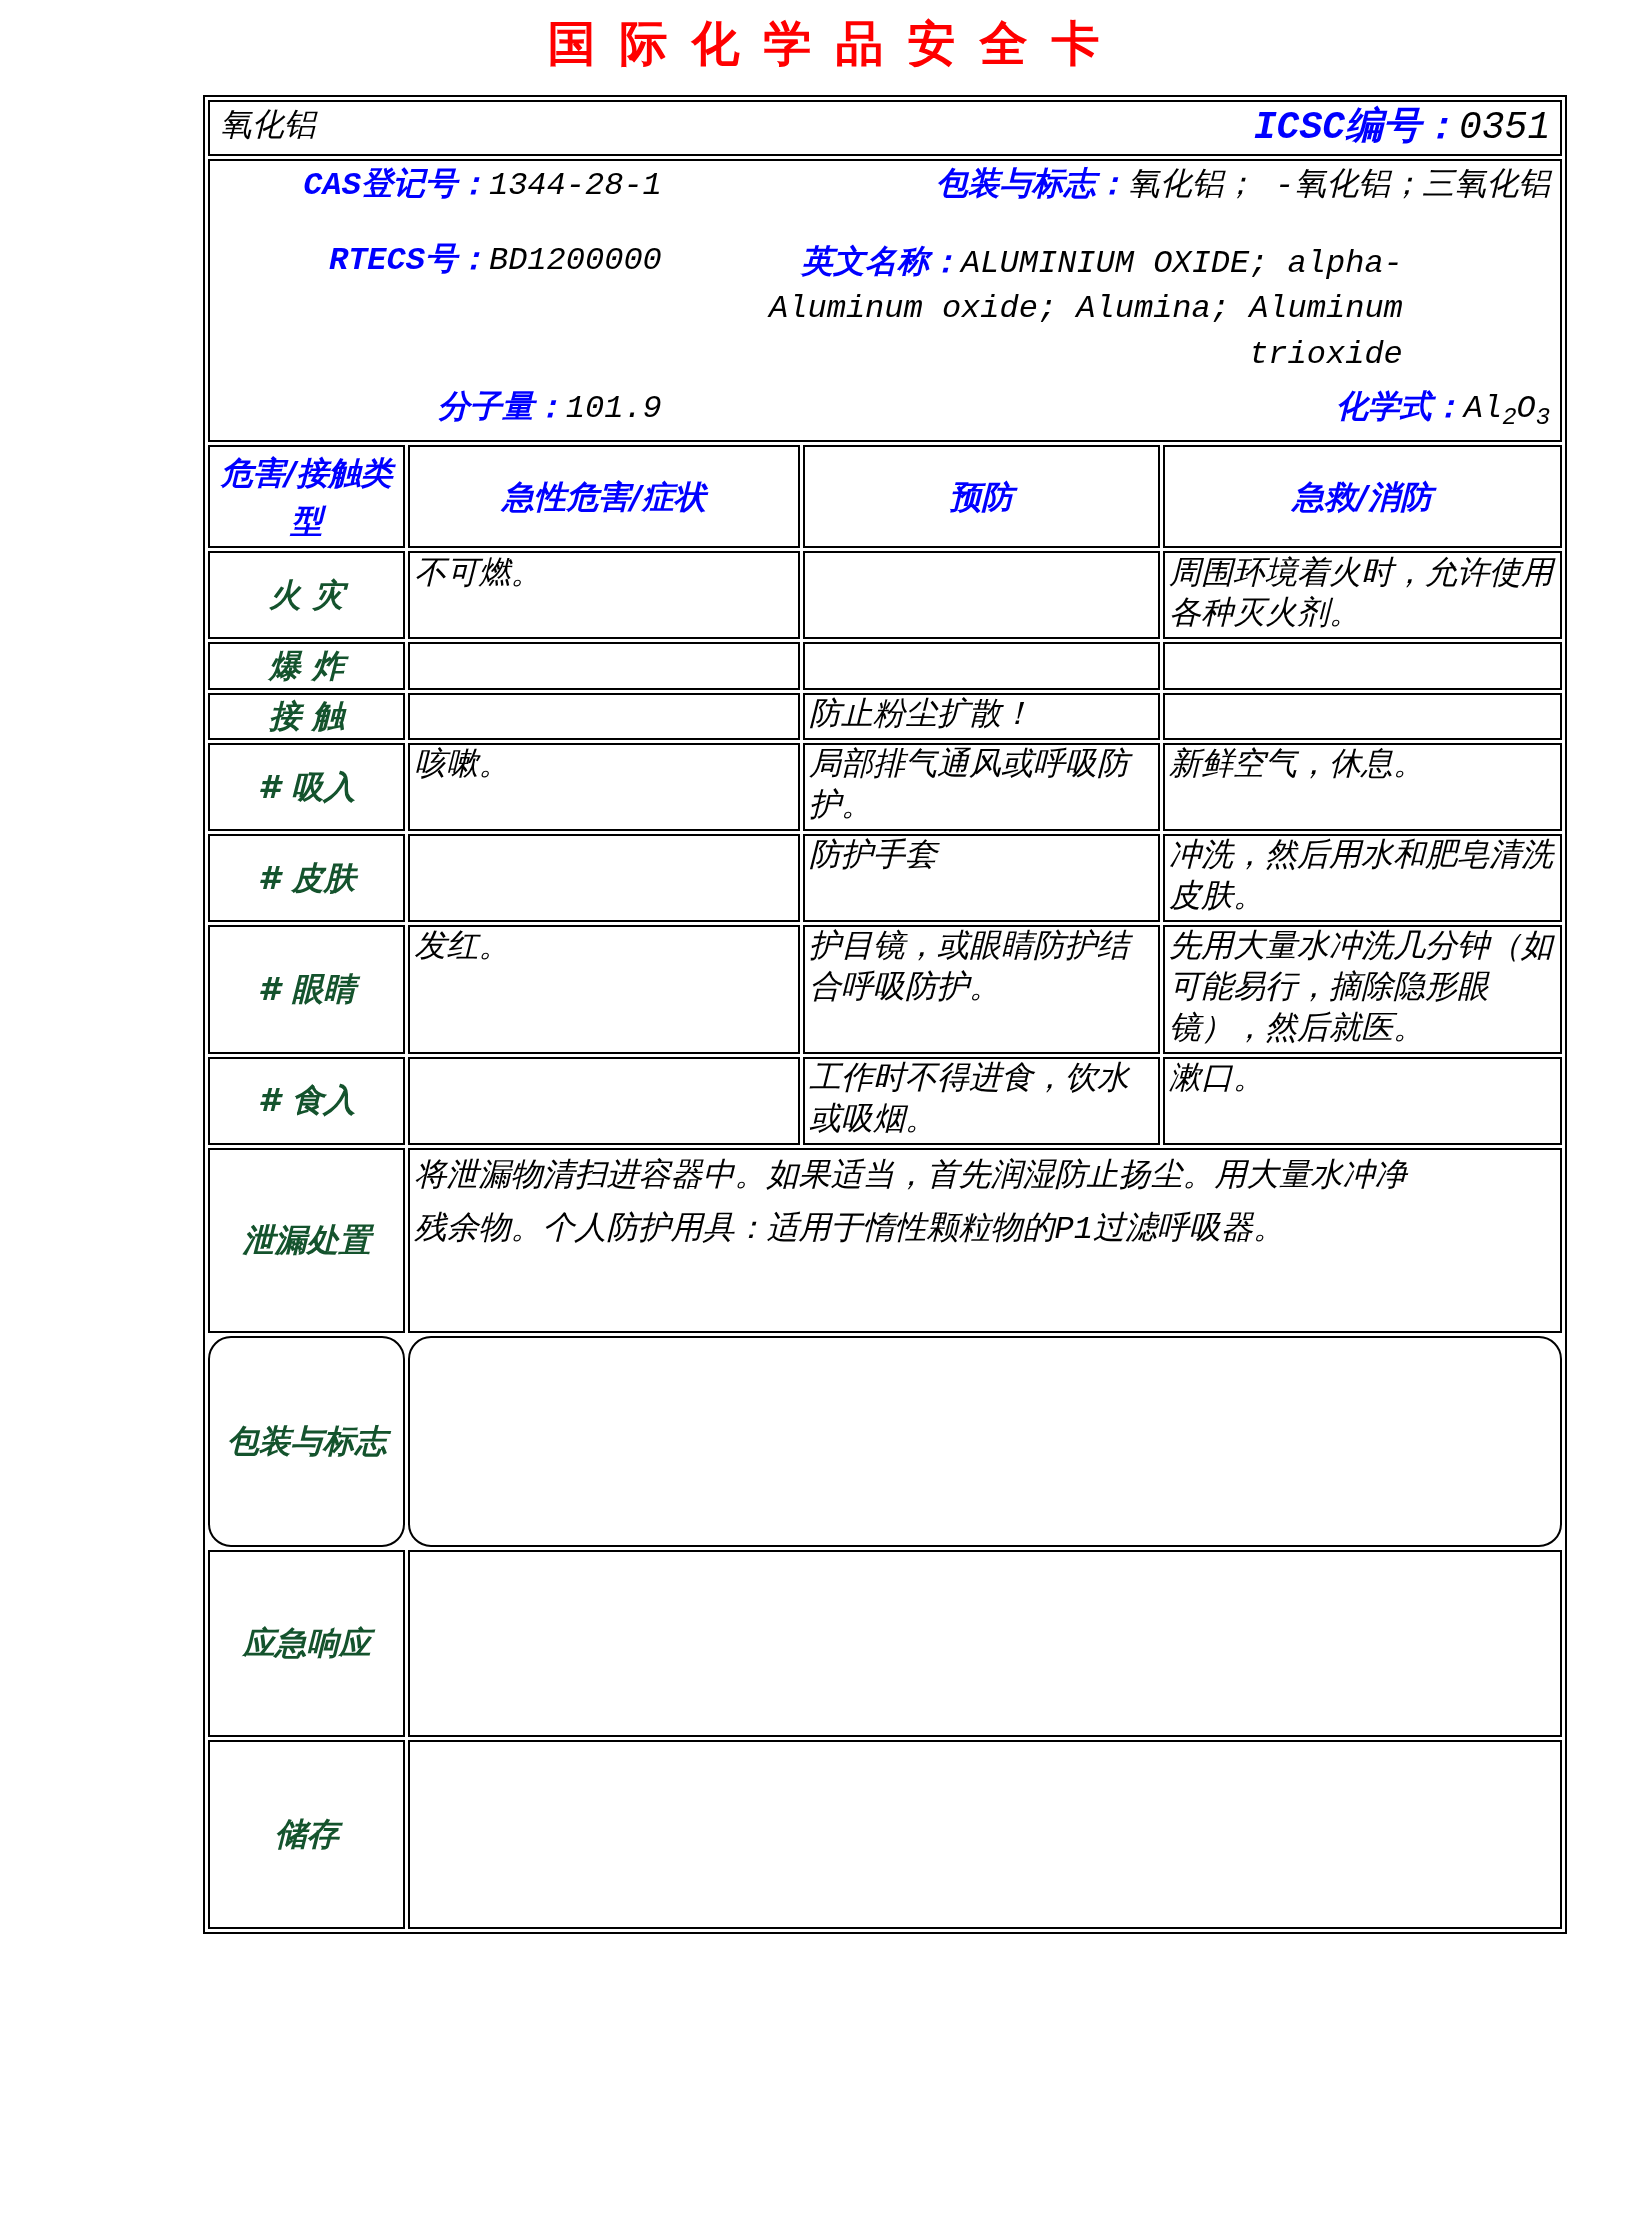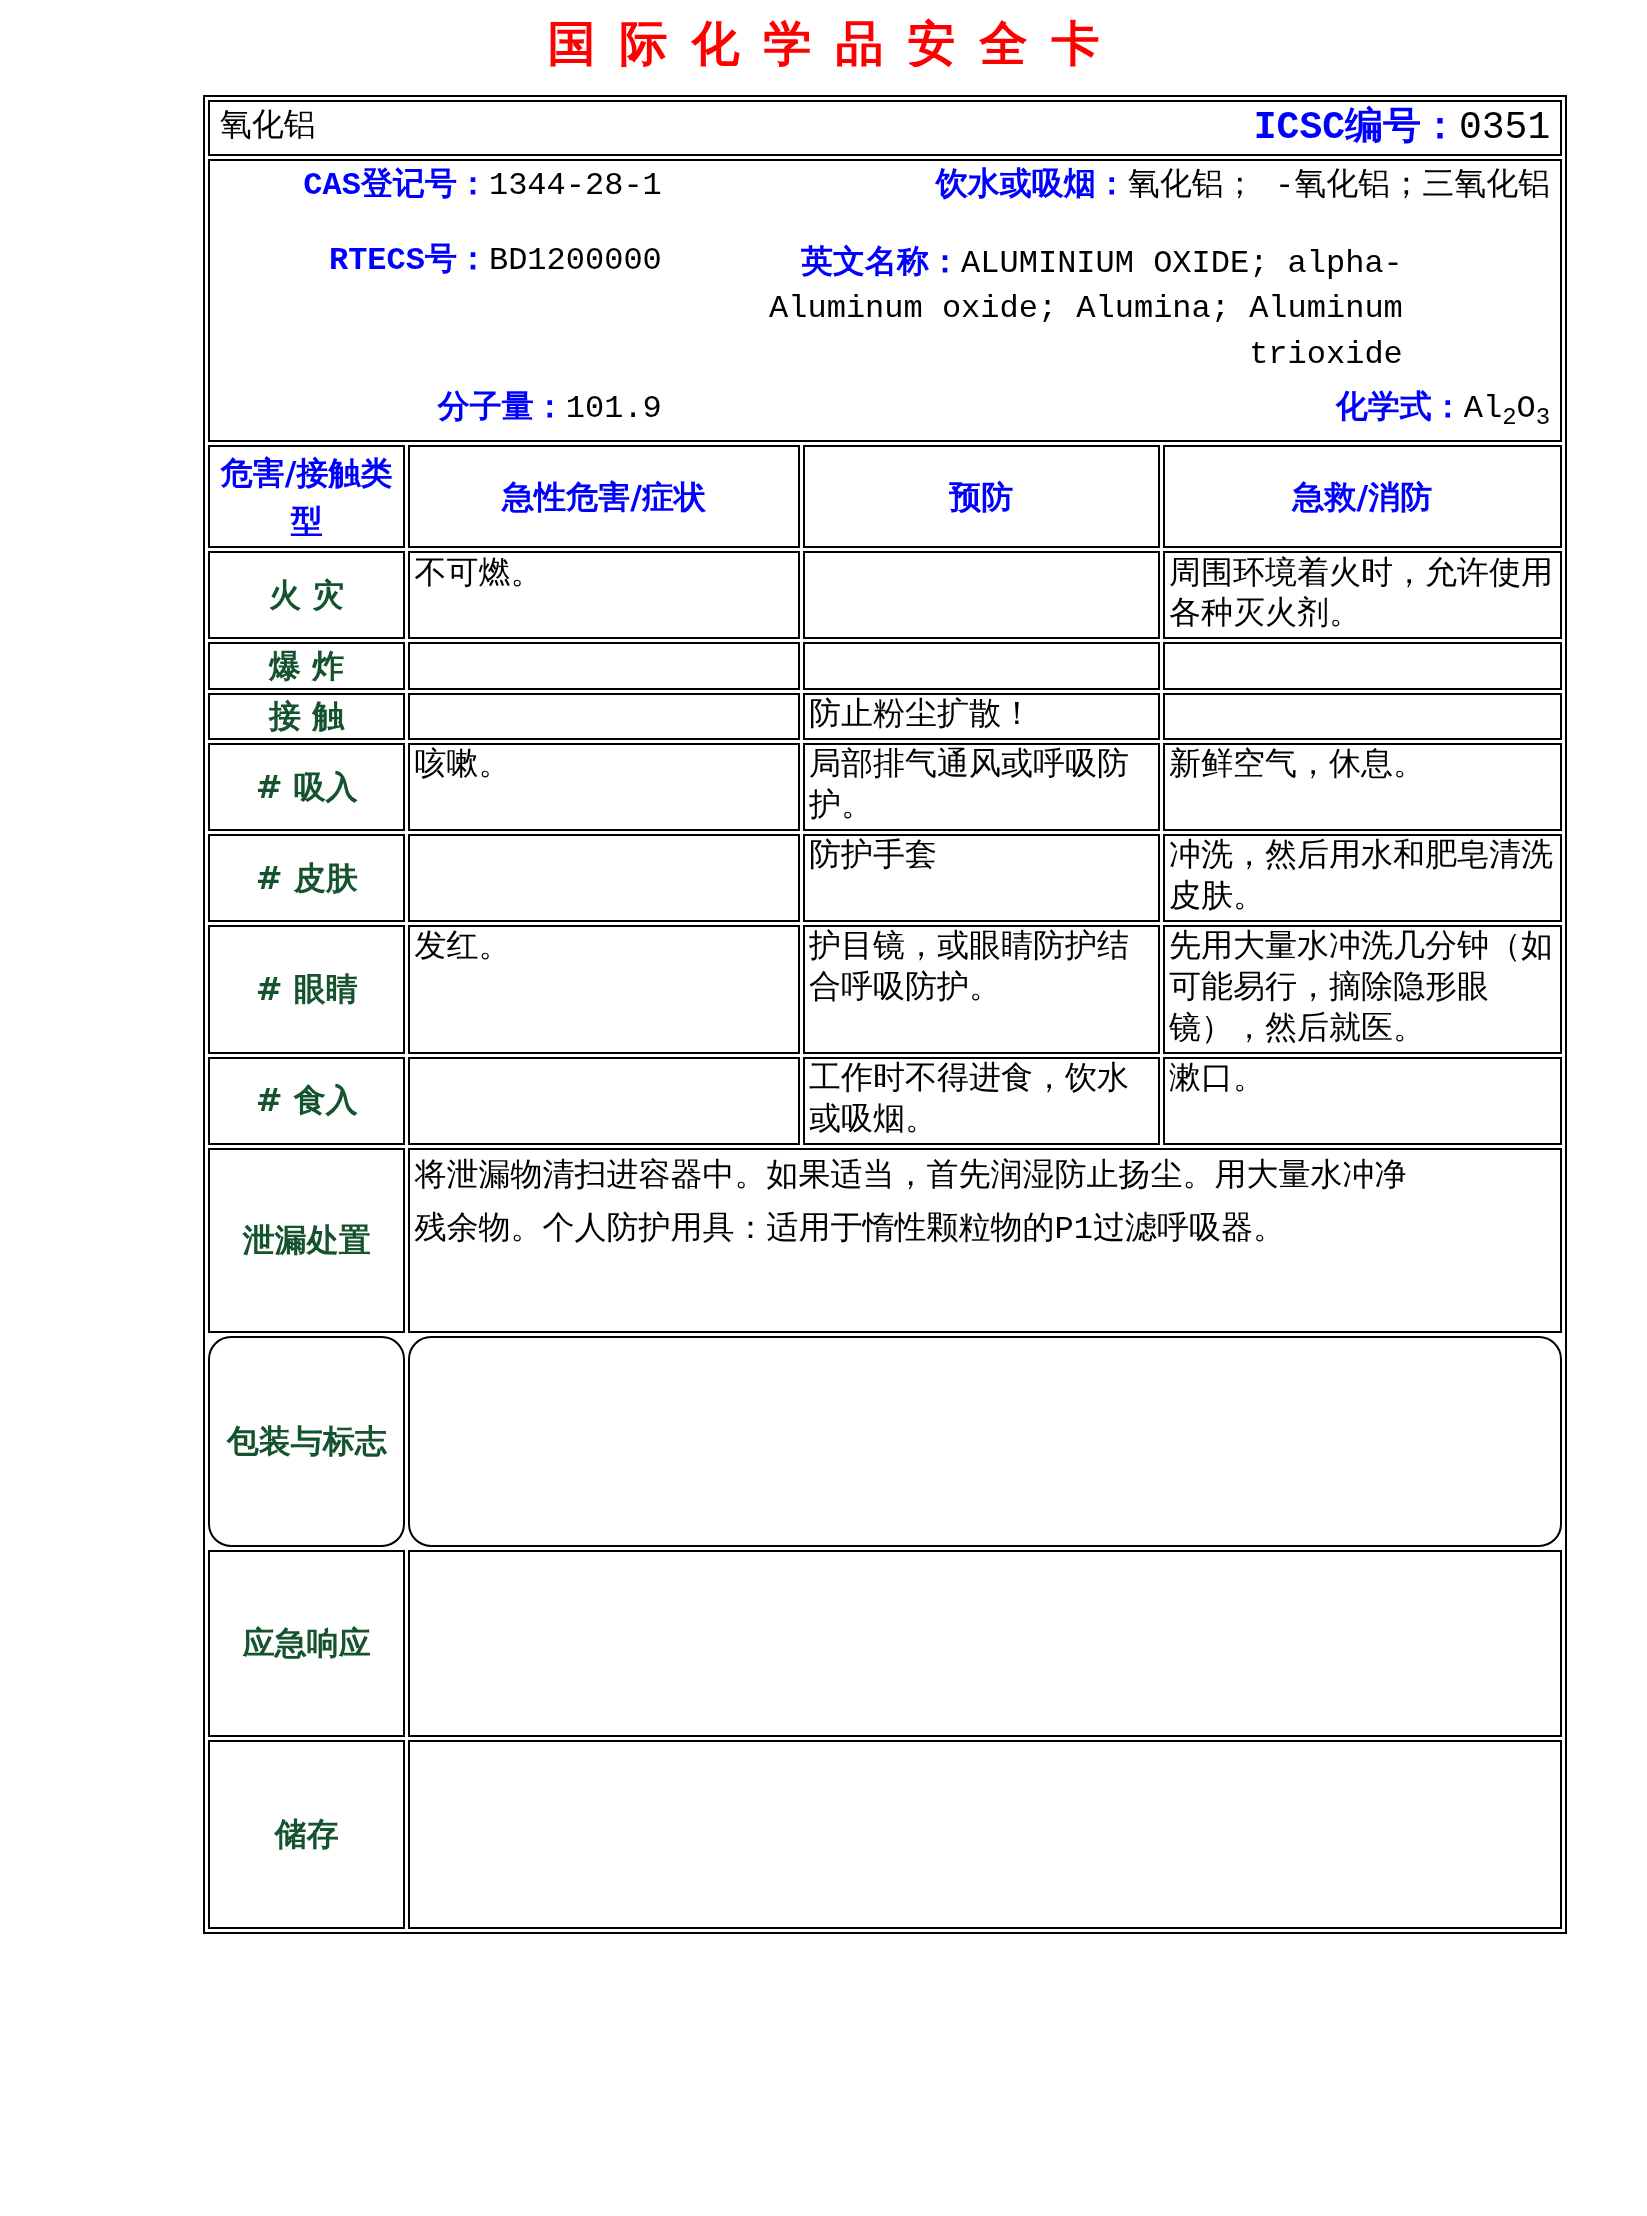--- a/index.html
+++ b/index.html
@@ -12,21 +12,21 @@
     margin:18px 0 24px 0;
     text-align:center;
     font-size:48px;font-weight:bold;color:#ff0000;
     letter-spacing:24px;text-indent:24px;line-height:1.1;
     font-family:Liberation Sans, sans-serif;
   }
   table.card{
     table-layout:fixed;
     width:1364px;margin-left:203px;
     border-collapse:separate;border-spacing:3.5px;
-    border:2.1px solid #000;background:#fff;
+    border:2.1px solid #000;background:#fff;font-style:italic;
   }
   td{
     border:2.1px solid #000;
     vertical-align:top;
     padding:1.4px 4.2px;
     font-size:32px;line-height:1.27;
     overflow:hidden;
     word-break:break-word;
   }
   
@@ -99,21 +99,21 @@
   </tr>
 
   <tr class="r-info">
     <td colspan="4">
       <div class="info-wrap">
         <div class="info-grid">
           <div>
             <span class="blue">CAS登记号：</span><span>1344-28-1</span>
           </div>
           <div>
-            <span class="blue">饮水或吸烟：</span><span>氧化铝； -氧化铝；三氧化铝</span>
+            <span class="blue">包装与标志：</span><span>氧化铝； -氧化铝；三氧化铝</span>
           </div>
         </div>
         <div class="info-grid row2">
           <div>
             <span class="blue">RTECS号：</span><span>BD1200000</span>
           </div>
           <div class="en-para">
             <span class="blue">英文名称：</span><span>ALUMINIUM OXIDE; alpha-Aluminum oxide; Alumina; Aluminum trioxide</span>
           </div>
         </div>

